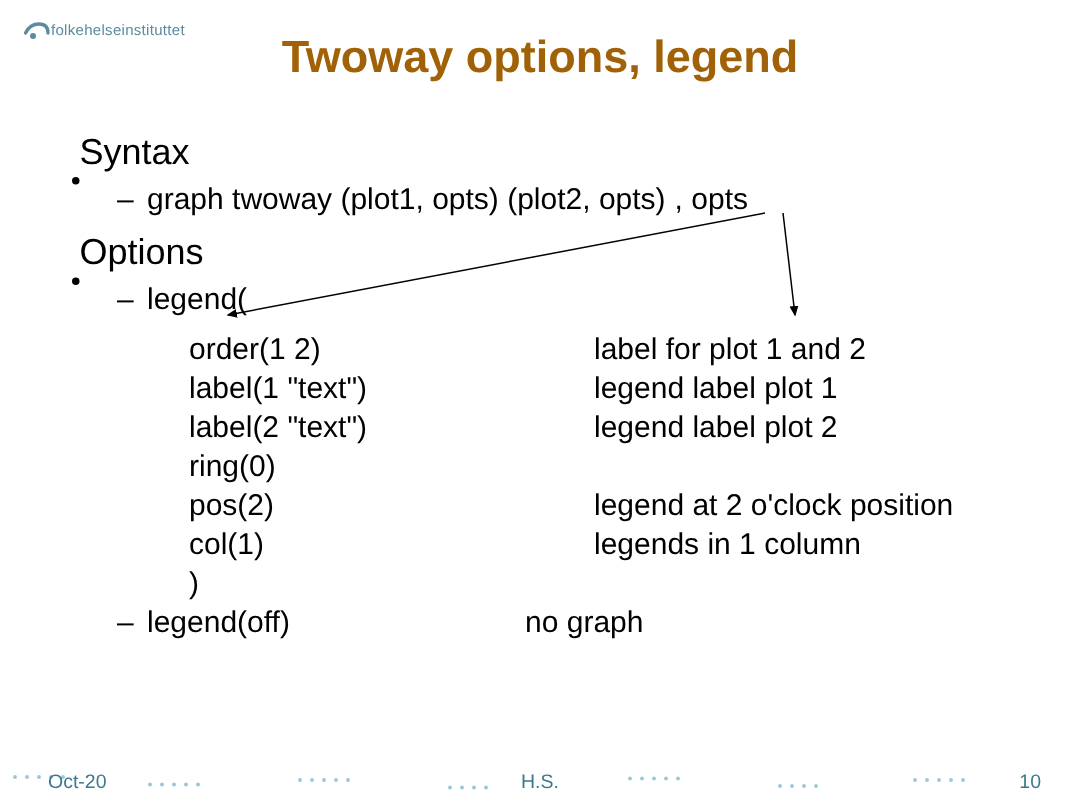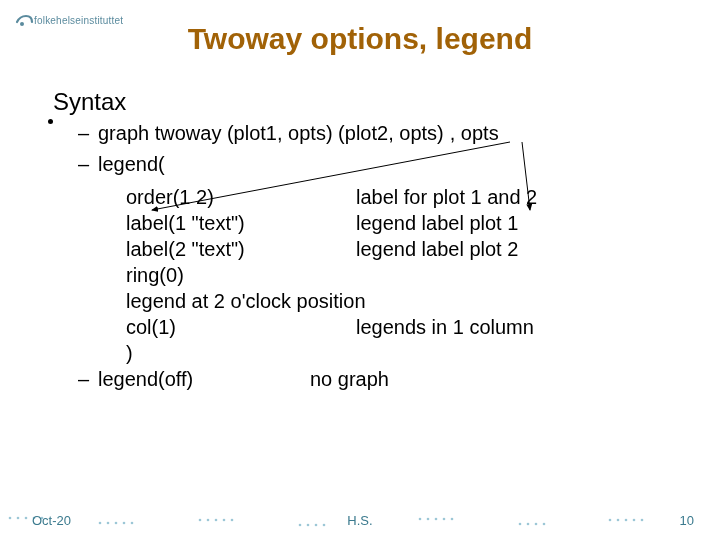--- a/index.html
+++ b/index.html
@@ -80,20 +80,21 @@
     top: 0; left: 0;
     pointer-events: none;
   }
   .option-block {
     margin-left: 78px;
   }
   .opt-row {
     display: flex;
     font-size: 20px;
     line-height: 26px;
+    gap: 40px;
   }
   .opt-left {
     width: 230px;
     white-space: pre;
   }
   .opt-right {
     flex: 1;
   }
   .footer {
     position: absolute;
@@ -146,20 +147,24 @@
   <div class="bullet-row">
     <div class="bullet-dot"></div>
     <div class="h1">Syntax</div>
   </div>
   <div class="sub-row opts-wrap">
     <div class="dash">–</div>
     <span class="sub-text">graph twoway (plot1, opts) (plot2, opts)</span>
       <span class="sub-text opts-last">, opts</span>
   </div>
 
+  <div class="bullet-row" style="margin-top:10px">
+    <div class="bullet-dot"></div>
+    <div class="h1">Options</div>
+  </div>
 
   <div class="sub-row">
     <div class="dash">–</div>
     <span class="sub-text">legend(</span>
   </div>
 
   <div class="option-block">
     <div class="opt-row">
       <div class="opt-left">order(1 2)</div>
       <div class="opt-right">label for plot 1 and 2</div>
@@ -169,20 +174,21 @@
       <div class="opt-right">legend label plot 1</div>
     </div>
     <div class="opt-row">
       <div class="opt-left">label(2 "text")</div>
       <div class="opt-right">legend label plot 2</div>
     </div>
     <div class="opt-row">
       <div class="opt-left">ring(0)</div>
     </div>
     <div class="opt-row">
+      <div class="opt-left">pos(2)</div>
       <div class="opt-right">legend at 2 o'clock position</div>
     </div>
     <div class="opt-row">
       <div class="opt-left">col(1)</div>
       <div class="opt-right">legends in 1 column</div>
     </div>
     <div class="opt-row">
       <div class="opt-left">)</div>
       <div class="opt-right"></div>
     </div>

